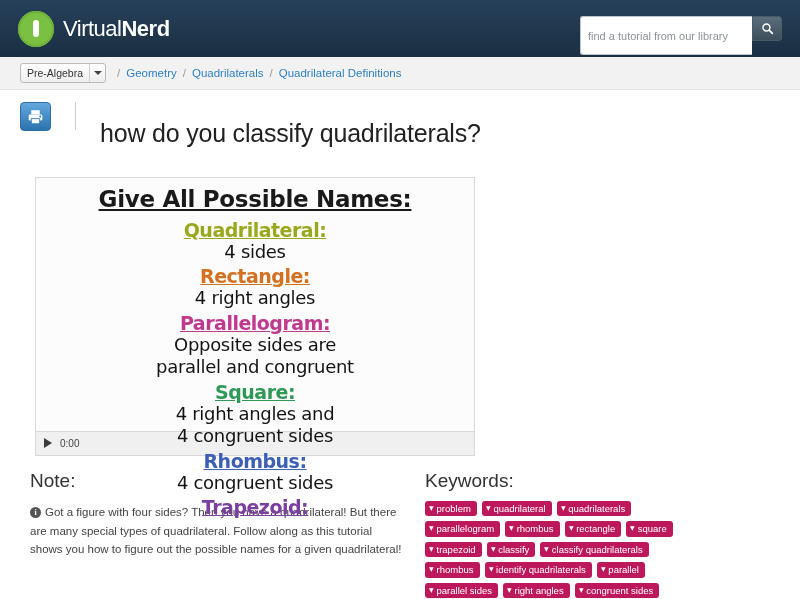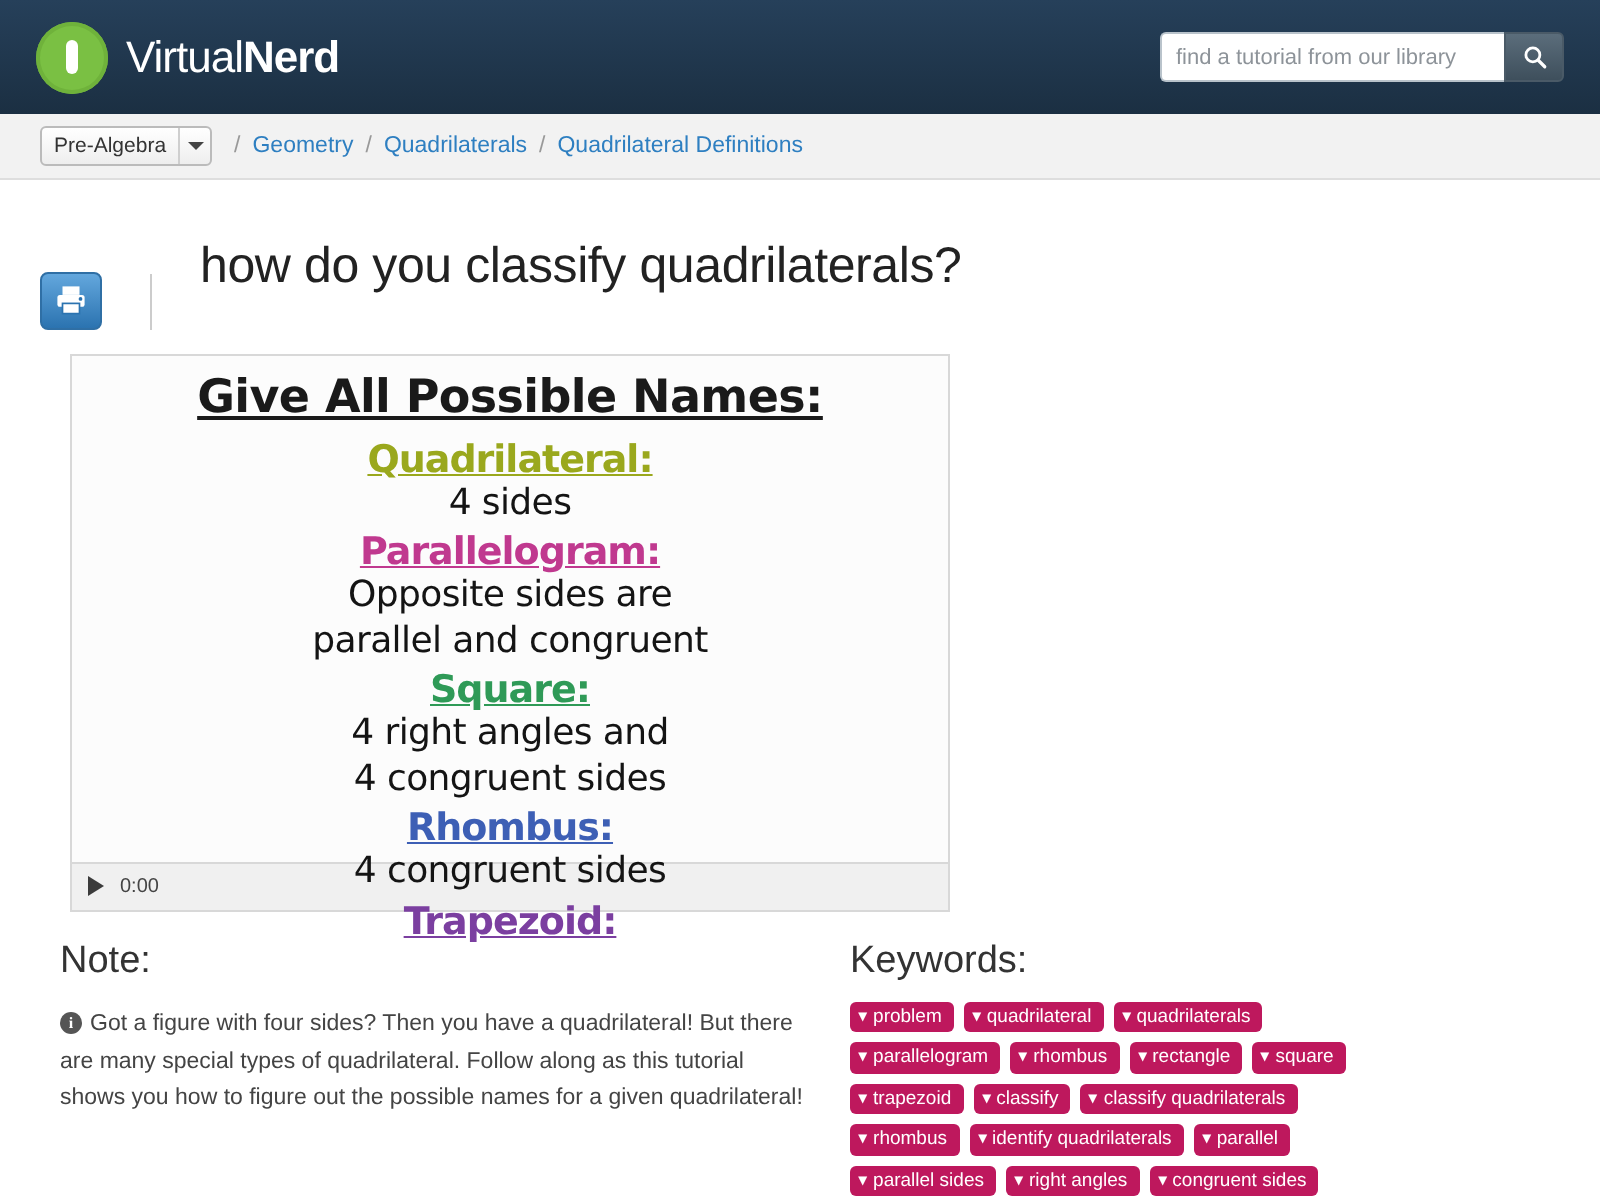--- a/index.html
+++ b/index.html
@@ -58,21 +58,21 @@
 
   .search-wrap {
     position: absolute;
     right: 18px;
     top: 16px;
     display: flex;
     height: 25px;
   }
   .search-input {
     width: 172px;
-    height: 25px;
+    height: 39px;
     border: 1px solid #b9c3cb;
     border-right: none;
     border-radius: 3px 0 0 3px;
     font-size: 11px;
     color: #666;
     padding: 0 7px;
     outline: none;
     background: #fff;
   }
   .search-input::placeholder { color: #8d9399; }
@@ -124,21 +124,21 @@
     border-left: 4px solid transparent;
     border-right: 4px solid transparent;
     border-top: 4px solid #444;
   }
   .crumb-sep { color: #999; padding: 0 2px; }
   .crumb-link { color: #2e7fc1; text-decoration: none; }
 
   
   .title-row {
     display: flex;
-    align-items: flex-end;
+    align-items: flex-start;
     padding: 12px 20px 6px 20px;
     gap: 24px;
   }
   .print-btn {
     width: 31px; height: 29px;
     border: 1px solid #2f6fa5;
     border-radius: 4px;
     background: linear-gradient(180deg, #63a7dd 0%, #2b73b0 100%);
     display: flex; align-items: center; justify-content: center;
     cursor: pointer;
@@ -335,20 +335,24 @@
 
   <div class="video-wrap">
     <div class="video-canvas">
       <div class="vc-title">Give All Possible Names:</div>
       <div class="vc-grid">
         <div class="vc-cell">
           <div class="vc-head c-quad">Quadrilateral:</div>
           <div class="vc-body">4 sides</div>
         </div>
         <div class="vc-cell">
+          <div class="vc-head c-rect">Rectangle:</div>
+          <div class="vc-body">4 right angles</div>
+        </div>
+        <div class="vc-cell">
           <div class="vc-head c-para">Parallelogram:</div>
           <div class="vc-body">Opposite sides are</div>
           <div class="vc-body">parallel and congruent</div>
         </div>
         <div class="vc-cell">
           <div class="vc-head c-square">Square:</div>
           <div class="vc-body">4 right angles and</div>
           <div class="vc-body">4 congruent sides</div>
         </div>
         <div class="vc-cell">

